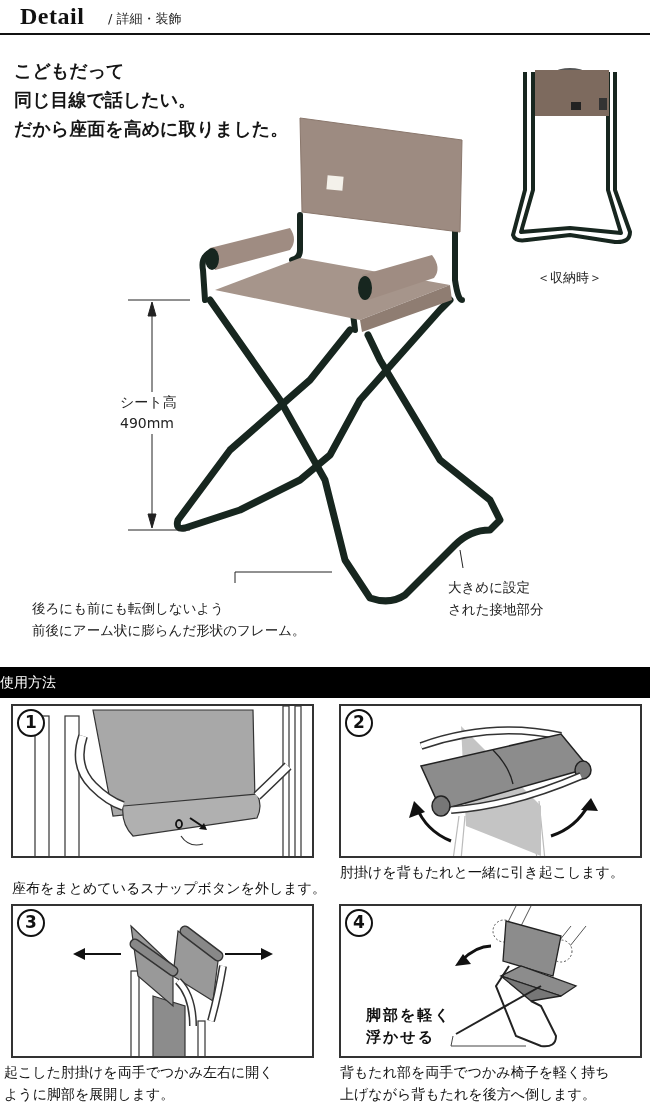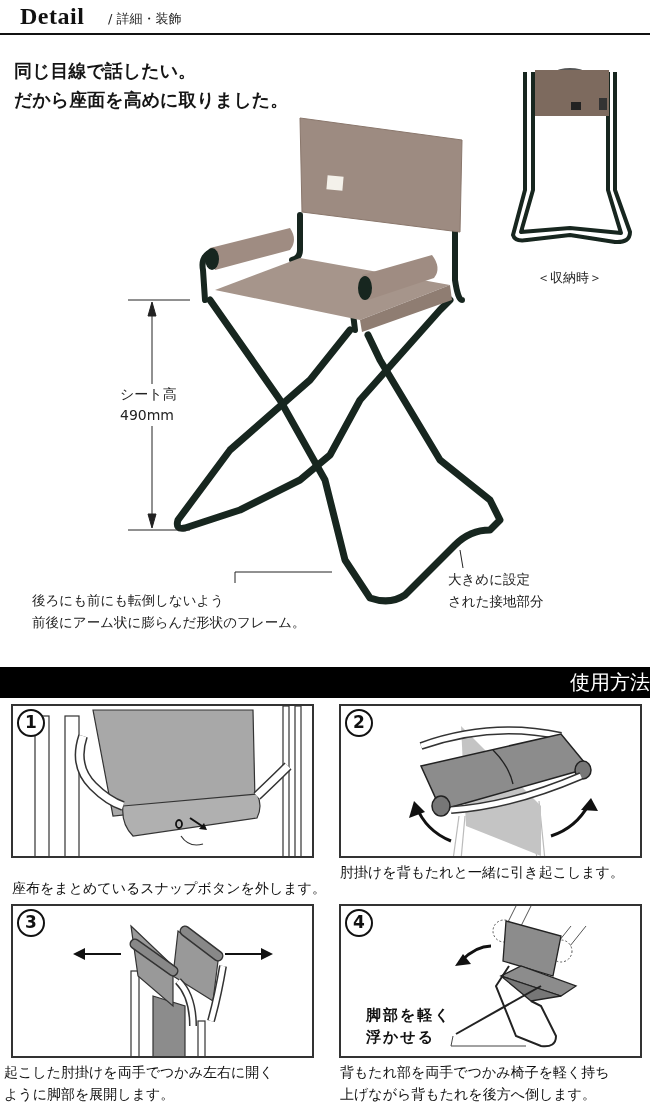--- a/index.html
+++ b/index.html
@@ -9,41 +9,42 @@
 
   
   .hdr-title { left: 20px; top: 3px; font-family: "Liberation Serif", "DejaVu Serif", serif;
                font-weight: bold; font-size: 24px; letter-spacing: 0.5px; color: #111; }
   .hdr-sub { left: 108px; top: 10px; font-size: 13px; color: #222; }
   .hdr-rule { left: 0; top: 33px; width: 650px; height: 2px; background: #111; }
 
   .lead { left: 14px; top: 56px; font-size: 18px; font-weight: bold; line-height: 29px; color: #151515; }
   .lead div { white-space: nowrap; }
 
-  .note { font-size: 13.5px; line-height: 22px; color: #222; white-space: nowrap; }
+  .note { font-size: 13.5px; line-height: 22px; color: #222; white-space: nowrap; margin-top: 8px; }
 
   .stored-cap { left: 537px; top: 250px; font-size: 13px; color: #222; margin-top: 19px; }
 
   .section-bar { left: 0; top: 667px; width: 650px; height: 31px; background: #000; }
-  .section-bar span { display: block; text-align: right; color: #fff; font-size: 20px; line-height: 31px; }
+  .section-bar span { display: block; text-align: left; color: #fff; font-size: 14px; line-height: 31px; }
 
   .step-box { border: 2px solid #333; background: #fff; overflow: hidden; box-sizing: border-box; }
   .step-num { position: absolute; left: 4px; top: 3px; width: 28px; height: 28px; border-radius: 50%;
               background: #fff; border: 2.5px solid #111; box-sizing: border-box;
               font-weight: bold; font-size: 17px; text-align: center; line-height: 23px; color: #111; z-index: 3; }
   .step-cap { font-size: 14px; line-height: 22px; color: #111; white-space: nowrap; }
 </style>
 </head>
 <body>
 
 <div class="abs hdr-title">Detail</div>
 <div class="abs hdr-sub">/ 詳細・装飾</div>
 <div class="abs hdr-rule"></div>
 
 <div class="abs lead">
+  <div>こどもだって</div>
   <div>同じ目線で話したい。</div>
   <div>だから座面を高めに取りました。</div>
 </div>
 
 <svg class="abs" style="left:120px;top:110px" width="400" height="500" viewBox="120 110 400 500">
 
   <g stroke="#17261f" stroke-width="7" fill="none" stroke-linecap="round" stroke-linejoin="round">
 
     <path d="M210 300 L280 400 L325 480 L345 560 L370 598 Q390 605 405 595 L455 545 Q470 530 490 530 L500 520 L490 500 L440 460 L380 360 L368 335"></path>
 

